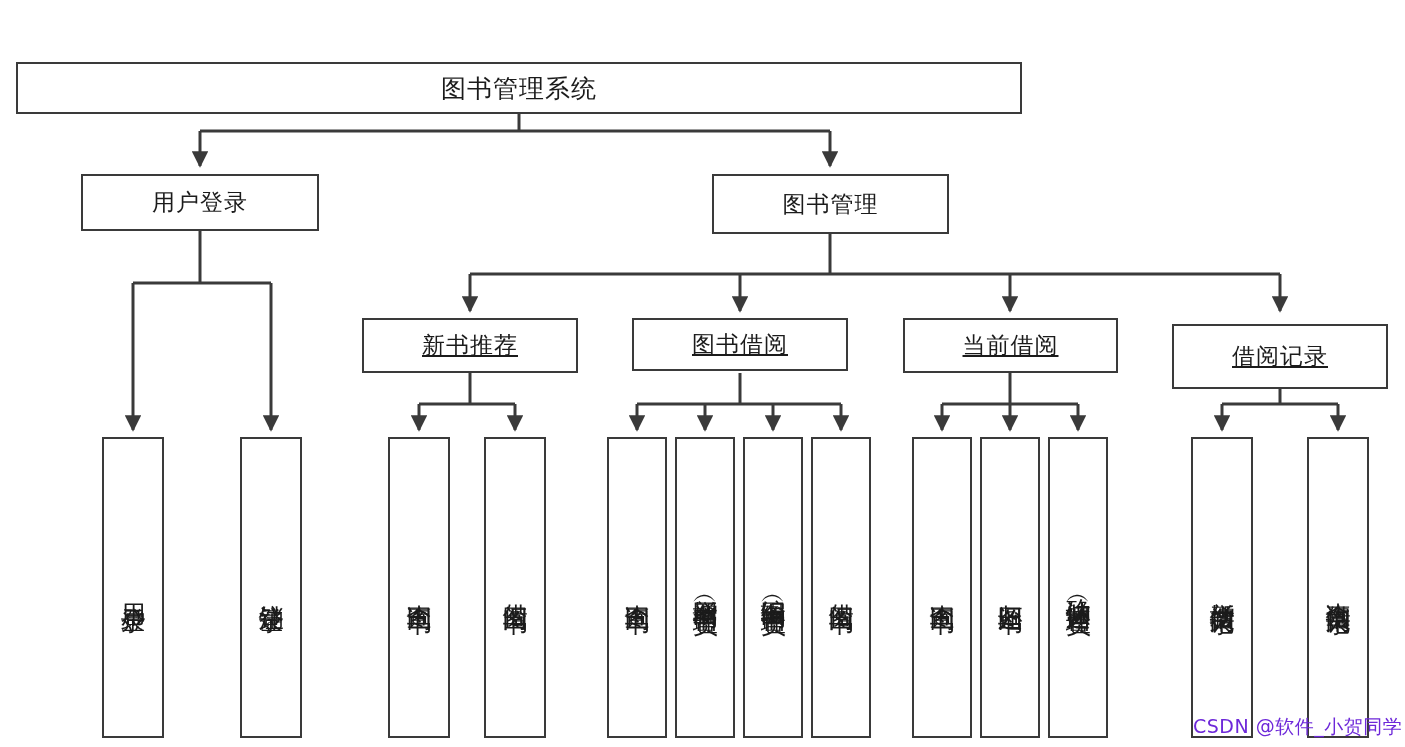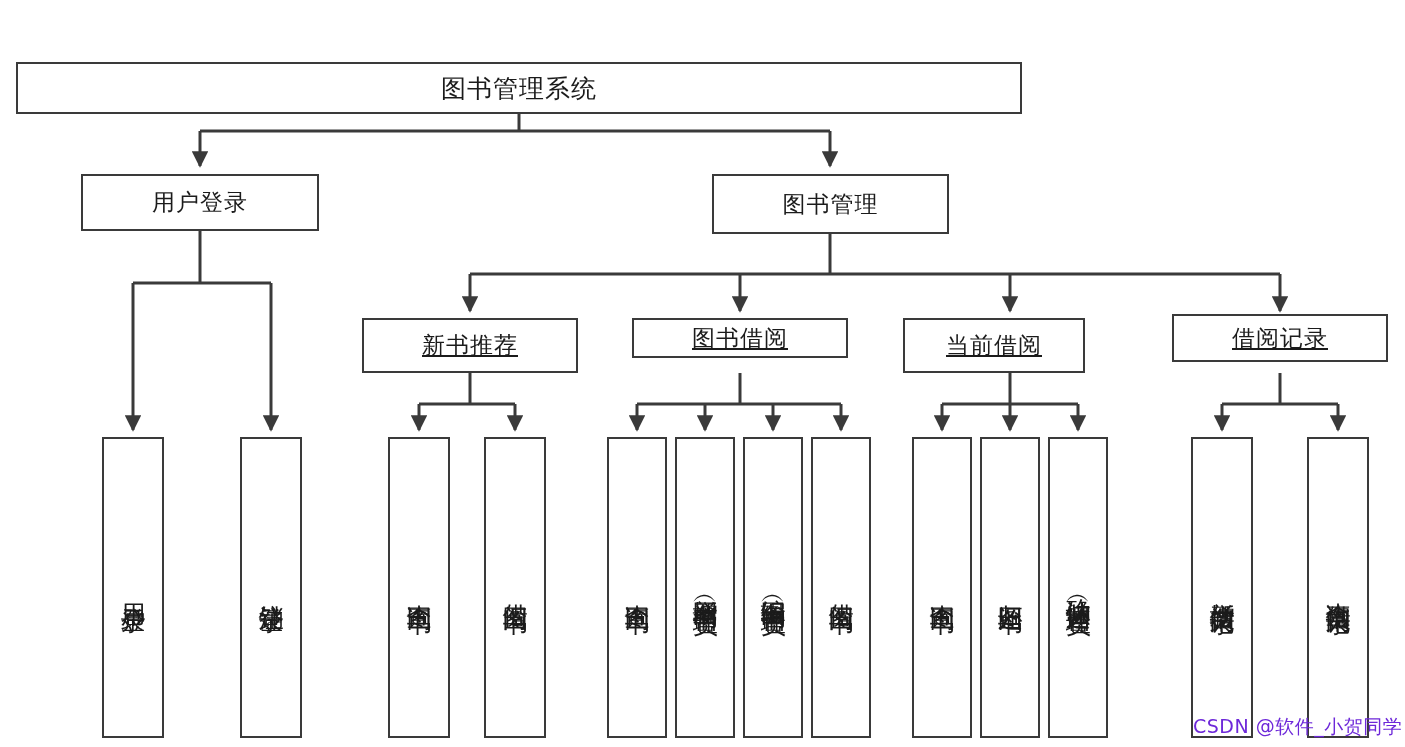--- a/index.html
+++ b/index.html
@@ -114,27 +114,27 @@
   <div class="node l2" style="left:81px;top:174px;width:238px;height:57px;">
     <span class="label">用户登录</span>
   </div>
   <div class="node l2" style="left:712px;top:174px;width:237px;height:60px;">
     <span class="label">图书管理</span>
   </div>
 
   <div class="node l3" style="left:362px;top:318px;width:216px;height:55px;">
     <span class="label">新书推荐</span>
   </div>
-  <div class="node l3" style="left:632px;top:318px;width:216px;height:40px;">
+  <div class="node l3" style="left:632px;top:318px;width:216px;height:53px;">
     <span class="label">图书借阅</span>
   </div>
-  <div class="node l3" style="left:903px;top:318px;width:182px;height:55px;text-align:center;">
+  <div class="node l3" style="left:903px;top:318px;width:215px;height:55px;text-align:center;">
     <span class="label">当前借阅</span>
   </div>
-  <div class="node l3" style="left:1172px;top:314px;width:216px;height:48px;">
+  <div class="node l3" style="left:1172px;top:324px;width:216px;height:65px;">
     <span class="label">借阅记录</span>
   </div>
 
   <div class="node leaf" style="left:102px;top:437px;width:62px;height:301px;">
     <span class="label">用户登录</span>
   </div>
   <div class="node leaf" style="left:240px;top:437px;width:62px;height:301px;">
     <span class="label">注销登录</span>
   </div>
 

